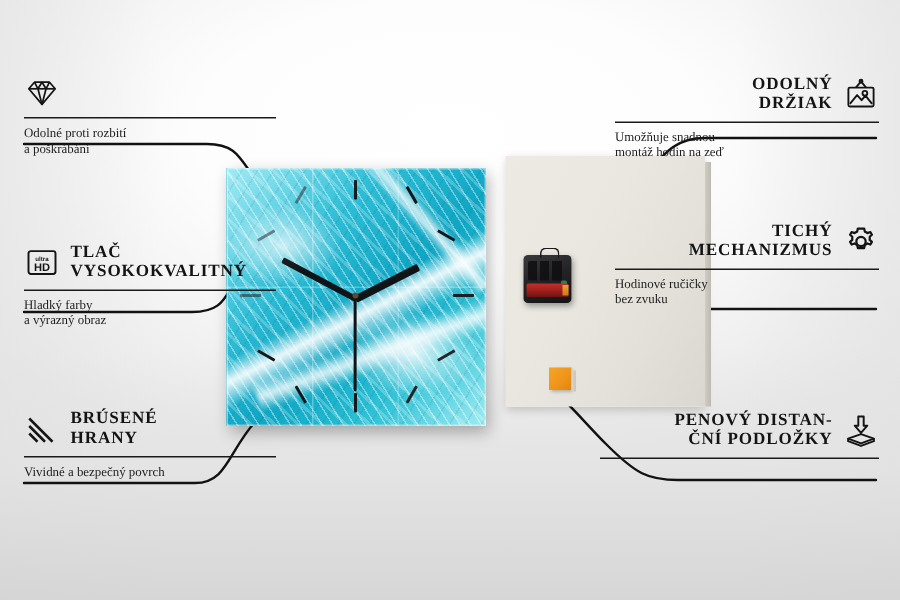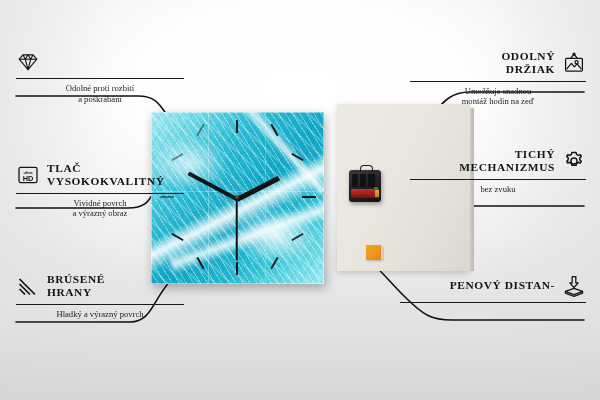--- a/index.html
+++ b/index.html
@@ -137,21 +137,21 @@
   .feat.right .row{justify-content:flex-end;}
   .ttl{
     font-family:"Liberation Serif", serif;
     font-size:11.4px;line-height:13.4px;letter-spacing:.6px;
     color:#141414;font-weight:700;text-transform:uppercase;
   }
   .feat.right .ttl{text-align:right;}
   .rule{height:1px;background:#1a1a1a;margin-top:4px;}
   .desc{
     font-family:"Liberation Serif", serif;
-    font-size:8.6px;line-height:10.6px;color:#1d1d1d;margin-top:4px;text-align:center;
+    font-size:8.6px;line-height:10.6px;color:#1d1d1d;margin-top:4px;
   }
   .feat.right .desc{}
   .ico{width:24px;height:24px;flex:0 0 24px;display:block;}
 
   .f1{left:16px;top:50px;width:168px;}
   .f2{left:16px;top:162px;width:168px;}
   .f3{left:16px;top:273px;width:168px;}
   .f4{right:14px;top:50px;width:176px;}
   .f5{right:14px;top:148px;width:176px;}
   .f6{right:14px;top:274px;width:186px;}
@@ -254,42 +254,42 @@
         <text x="12" y="11.2" font-family="Liberation Sans, sans-serif" font-size="4.1" font-weight="700" text-anchor="middle" fill="#141414">ultra</text>
         <text x="12" y="17.6" font-family="Liberation Sans, sans-serif" font-size="7.4" font-weight="700" text-anchor="middle" fill="#141414">HD</text>
       </svg>
       <div>
         <div class="ttl">TLAČ</div>
         <div class="ttl">VYSOKOKVALITNÝ</div>
       </div>
     </div>
     <div class="rule"></div>
     <div class="desc">
-      <div>Vividné povrch</div>
+      <div>Hladký farby</div>
       <div>a výrazný obraz</div>
     </div>
   </div>
 
   <div class="feat left f3">
     <div class="row">
       <svg class="ico" viewBox="0 0 24 24">
         <g stroke="#141414" stroke-width="1.7" stroke-linecap="butt">
           <path d="M3.5,5 L19,20.5"></path>
           <path d="M3.5,10 L14,20.5"></path>
           <path d="M3.5,15 L9,20.5"></path>
         </g>
       </svg>
       <div>
         <div class="ttl">BRÚSENÉ</div>
         <div class="ttl">HRANY</div>
       </div>
     </div>
     <div class="rule"></div>
     <div class="desc">
-      <div>Hladký a výrazný povrch</div>
+      <div>Vividné a bezpečný povrch</div>
     </div>
   </div>
 
   <div class="feat right f4">
     <div class="row">
       <div>
         <div class="ttl">ODOLNÝ</div>
         <div class="ttl">DRŽIAK</div>
       </div>
       <svg class="ico" viewBox="0 0 24 24">
@@ -321,28 +321,30 @@
                    a6.6,6.6 0 0 1 0,2.04 l1.5,1.33 l-1.05,1.82 l-1.94,-.72 a6.6,6.6 0 0 1 -1.75,1.02
                    l-.45,2.0 l-2.1,0 l-2.1,0 l-.45,-2.0 a6.6,6.6 0 0 1 -1.75,-1.02 l-1.94,.72
                    l-1.05,-1.82 l1.5,-1.33 a6.6,6.6 0 0 1 0,-2.04 l-1.5,-1.33 l1.05,-1.82 l1.94,.72
                    a6.6,6.6 0 0 1 1.75,-1.02 l.45,-2.0 Z"></path>
           <circle cx="12" cy="12" r="3.1"></circle>
         </g>
       </svg>
     </div>
     <div class="rule"></div>
     <div class="desc">
+      <div>Hodinové ručičky</div>
       <div>bez zvuku</div>
     </div>
   </div>
 
   <div class="feat right f6">
     <div class="row">
       <div>
         <div class="ttl">PENOVÝ DISTAN-</div>
+        <div class="ttl">ČNÍ PODLOŽKY</div>
       </div>
       <svg class="ico" viewBox="0 0 24 24">
         <g fill="none" stroke="#141414" stroke-width="1.3" stroke-linejoin="round">
           <path d="M10.2,2.6 h3.6 v6.2 h2.4 L12,13.6 L7.8,8.8 h2.4 Z"></path>
           <path d="M12,14.4 L20.6,17.4 L12,20.6 L3.4,17.4 Z"></path>
           <path d="M3.4,17.4 v1.7 L12,22.3 L20.6,19.1 v-1.7"></path>
         </g>
       </svg>
     </div>
     <div class="rule"></div>

